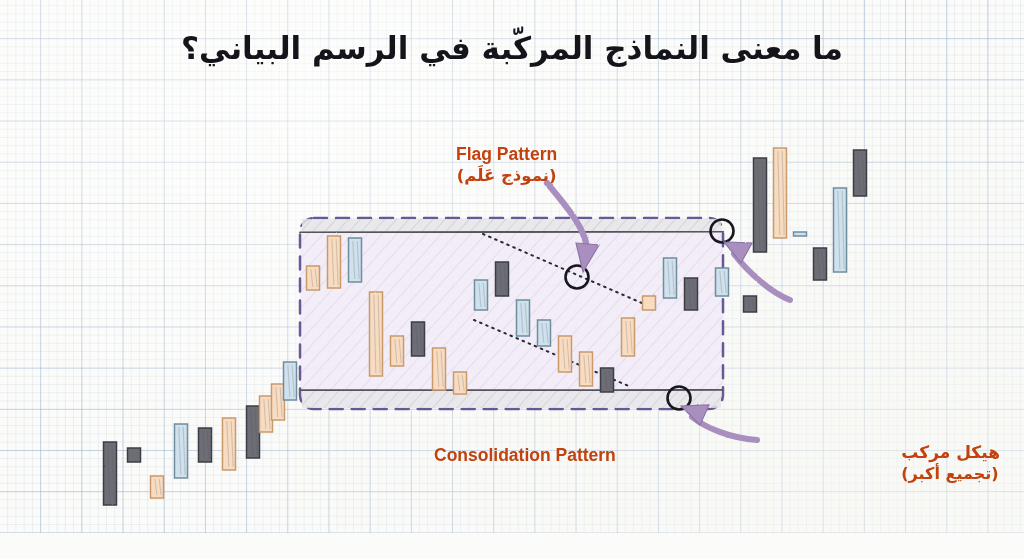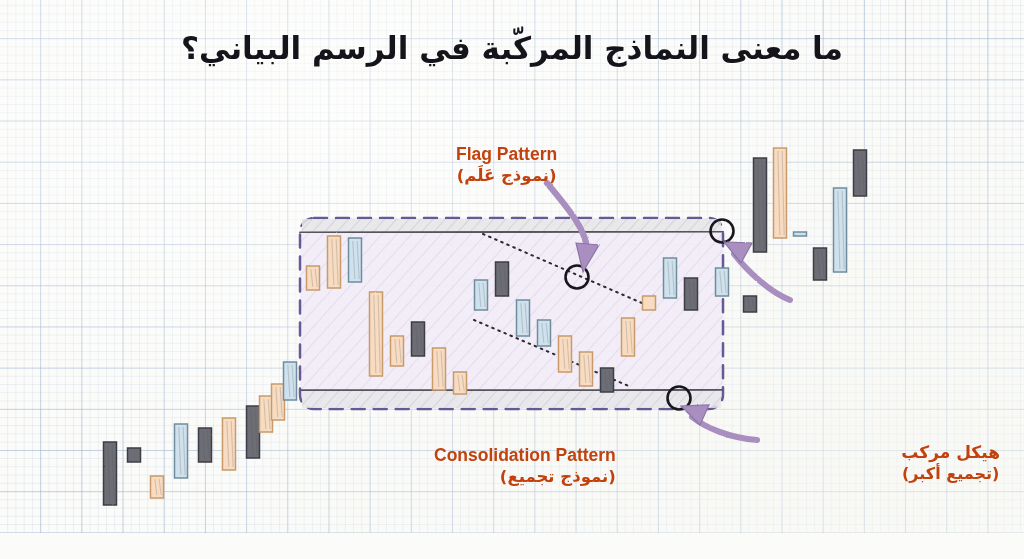--- a/index.html
+++ b/index.html
@@ -45,21 +45,21 @@
   .anno .l1{font-size:17.5px;font-weight:600;white-space:nowrap;}
   .anno .l2{font-size:16.5px;font-weight:600;white-space:nowrap;}
   .anno.rtl{direction:rtl;font-family:"DejaVu Sans","Liberation Sans",sans-serif;}
   .anno.rtl .l1{font-weight:bold;font-size:17px;}
   .anno.rtl .l2{font-weight:bold;font-size:16px;}
   #anno-flag{left:456px;top:143px;text-align:center;}
   #anno-flag .l2{direction:rtl;font-family:"DejaVu Sans",sans-serif;font-weight:bold;}
   #anno-consol{left:398px;top:444px;text-align:right;margin-left:36px;}
   #anno-consol .l2{direction:rtl;font-family:"DejaVu Sans",sans-serif;font-weight:bold;}
   #anno-exit{right:20px;top:292px;text-align:right;}
-  #anno-struct{right:24px;top:442px;text-align:center;}
+  #anno-struct{right:24px;top:442px;text-align:left;}
 
   svg{position:absolute;left:0;top:0;overflow:visible;}
 </style>
 </head>
 <body>
 
 <div id="stage">
 
   <div class="grid"></div>
   <div class="paper-tex"></div>
@@ -354,21 +354,20 @@
 
   <div id="title">ما معنى النماذج المركّبة في الرسم البياني؟</div>
 
   <div class="anno" id="anno-flag">
     <div class="l1">Flag Pattern</div>
     <div class="l2">(نموذج عَلَم)</div>
   </div>
 
   <div class="anno" id="anno-consol">
     <div class="l1">Consolidation Pattern</div>
-    <div class="l2">(نموذج تجميع)</div>
   </div>
 
 
   <div class="anno rtl" id="anno-struct">
     <div class="l1">هيكل مركب</div>
     <div class="l2">(تجميع أكبر)</div>
   </div>
 
 </div>
 

